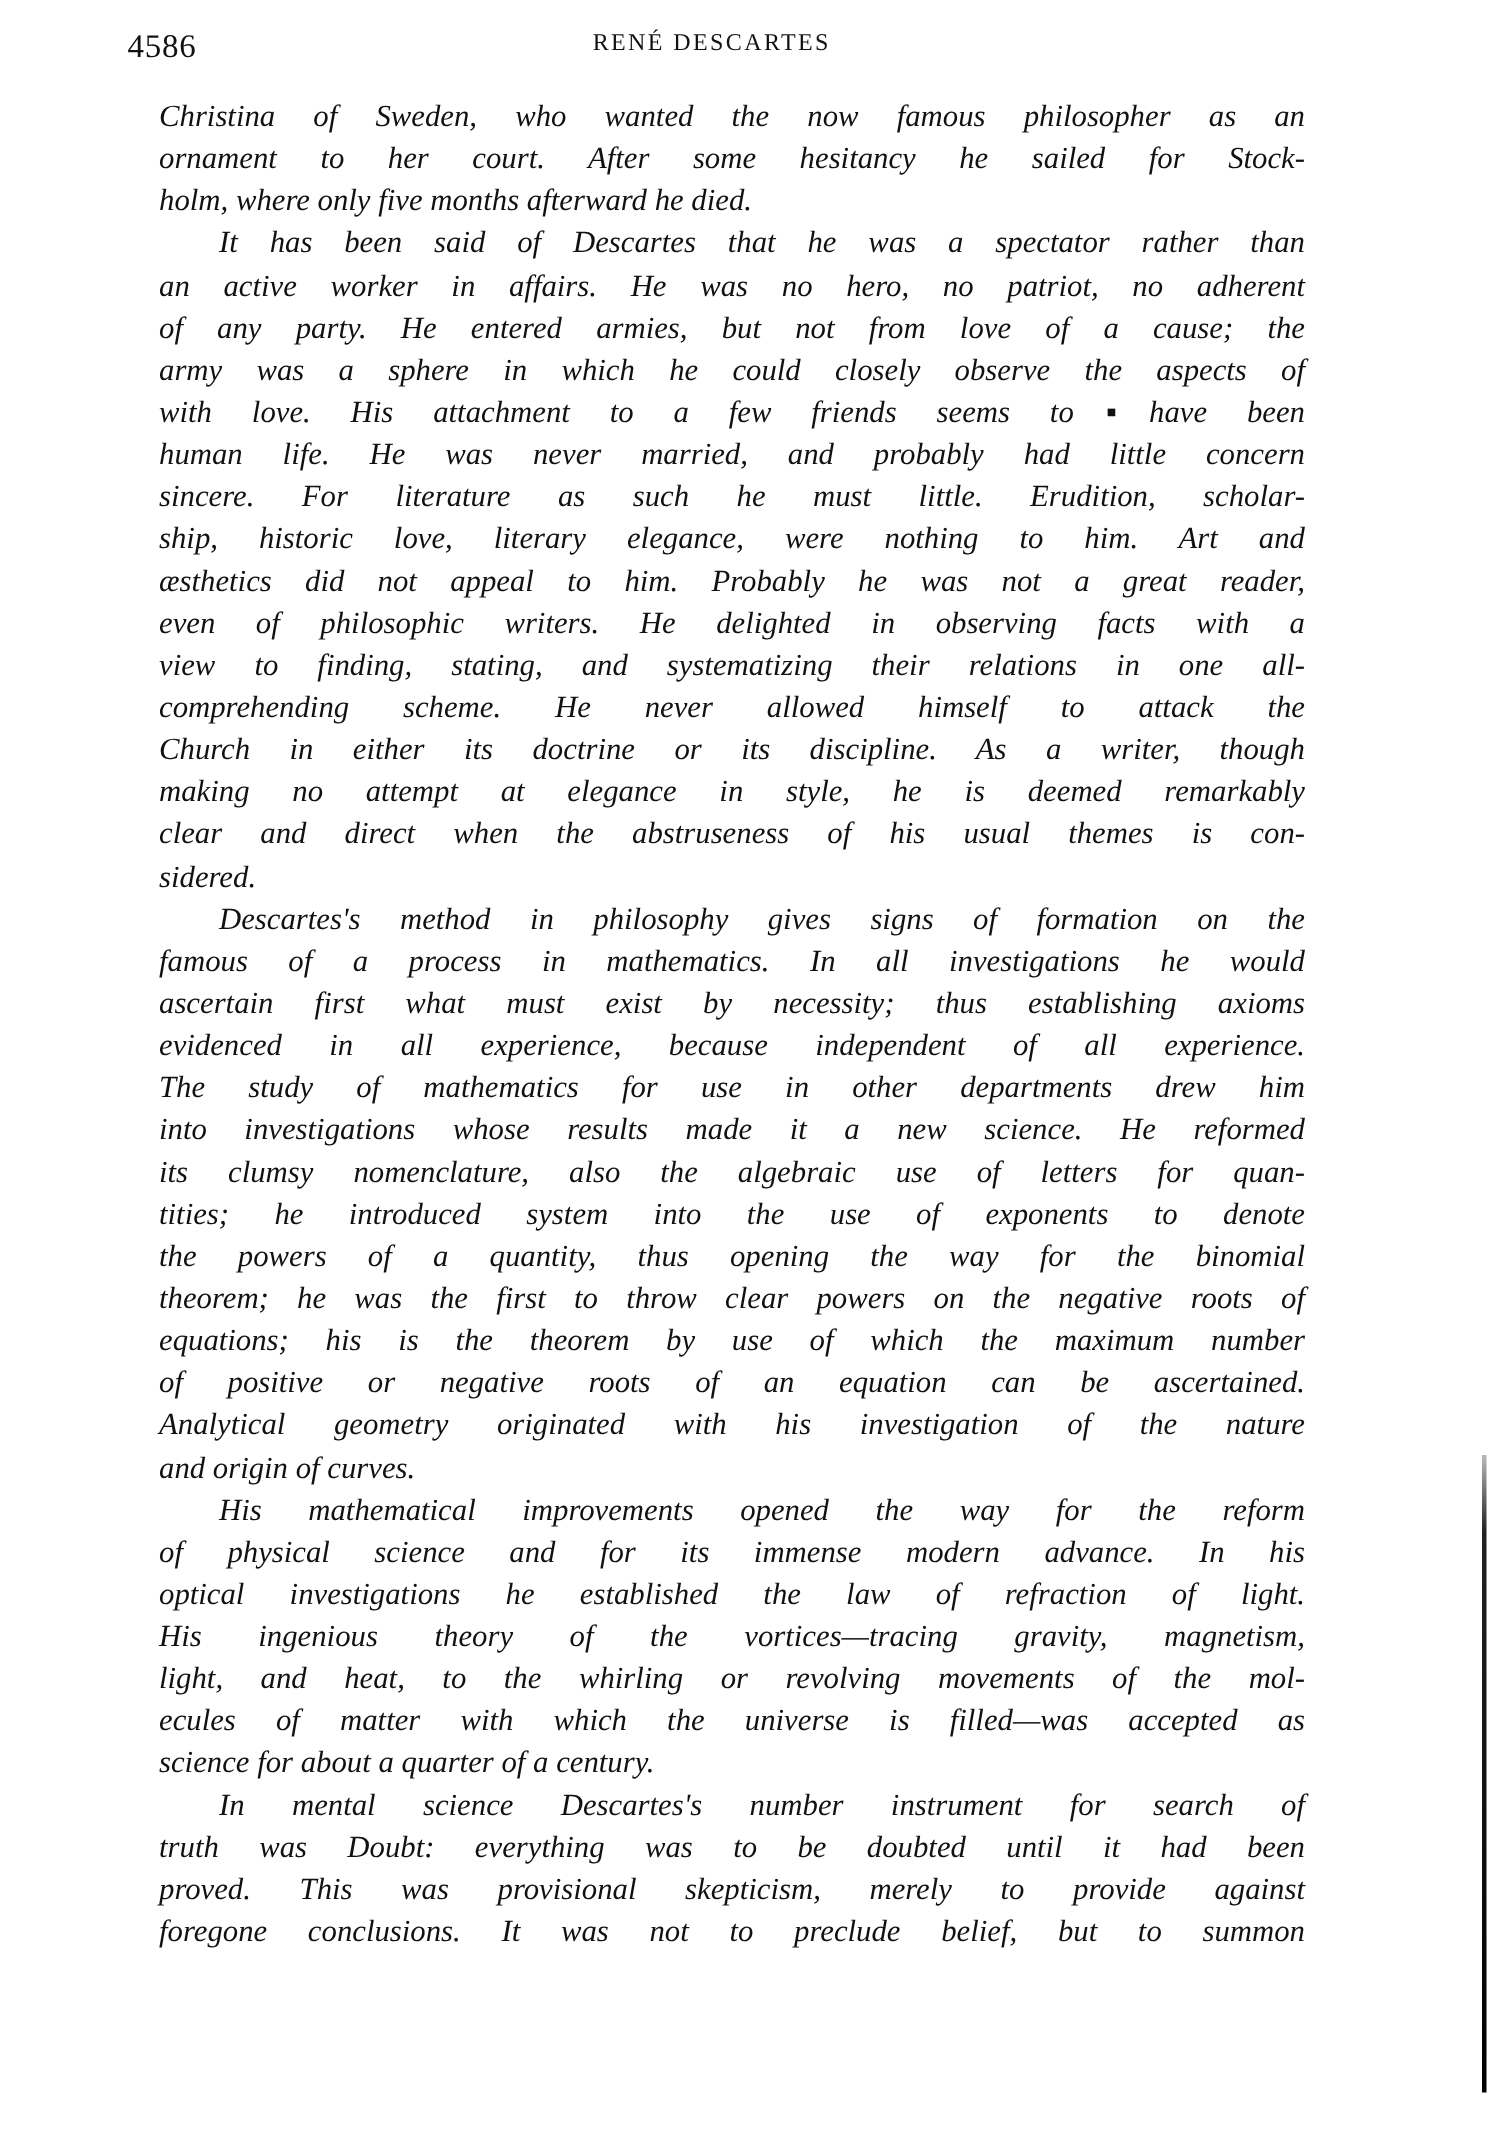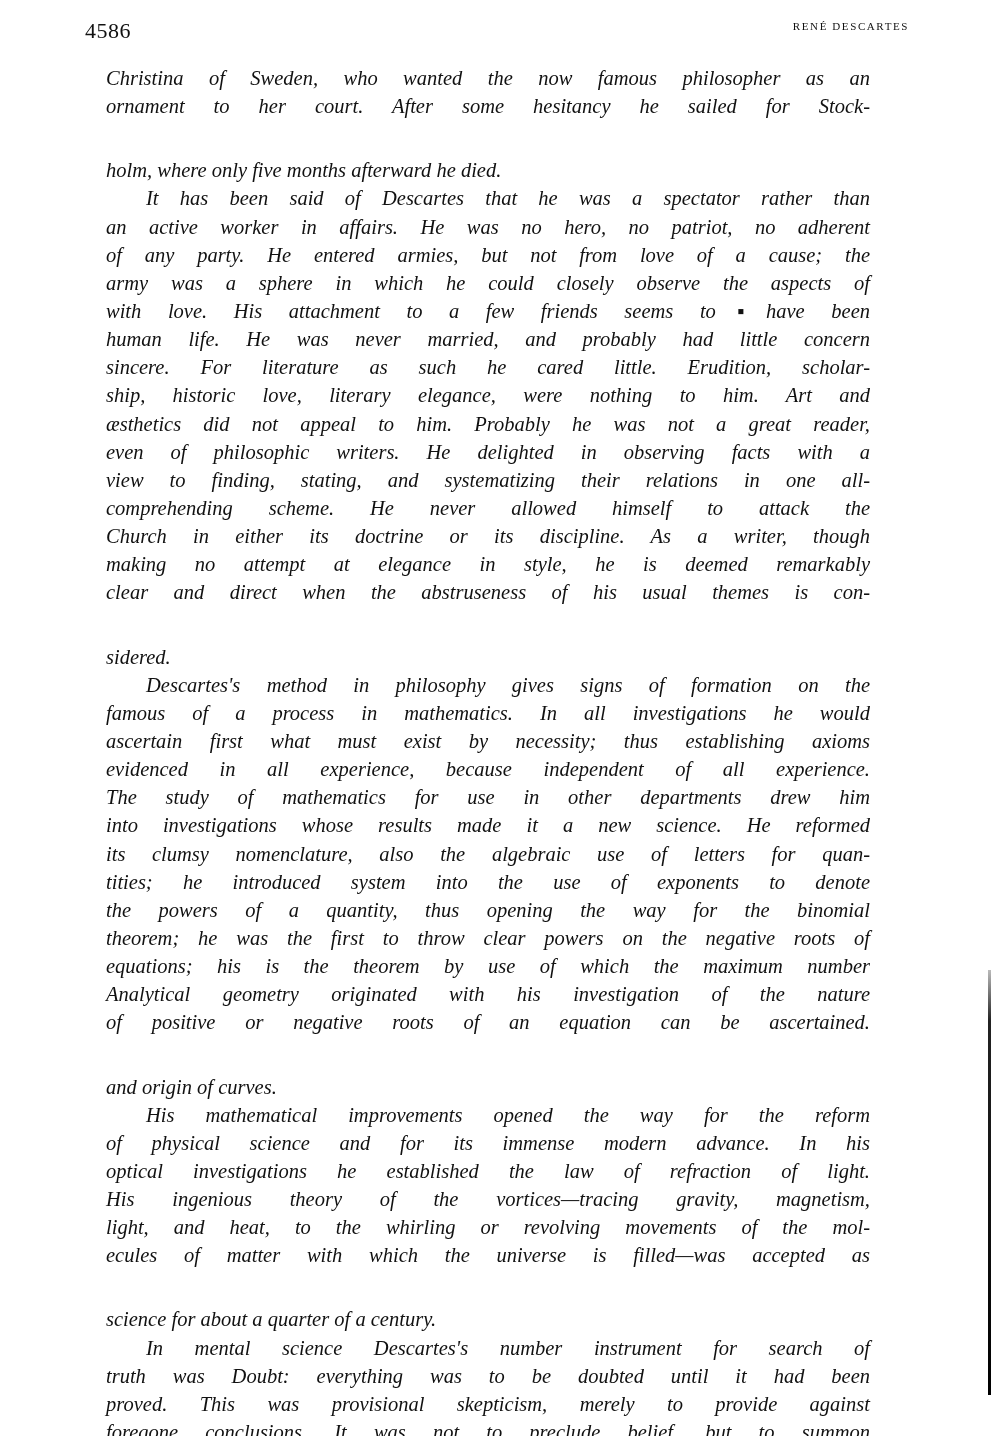--- a/index.html
+++ b/index.html
@@ -20,22 +20,22 @@
       left: 85px;
       top: 18px;
       font-size: 22px;
       letter-spacing: 0.5px;
     }
     .running-head {
       position: absolute;
       left: 0;
       width: 909px;
       top: 20px;
-      text-align: right;
-      font-size: 11px;
+      text-align: center;
+      font-size: 16px;
       letter-spacing: 1.6px;
       padding-left: 40px;
       box-sizing: border-box;
     }
     .body-text {
       position: absolute;
       left: 106px;
       top: 64px;
       width: 764px;
     }
@@ -44,21 +44,20 @@
       height: 28.15px;
       line-height: 28.15px;
       font-size: 20.5px;
       white-space: nowrap;
       text-align: justify;
       text-align-last: justify;
       font-style: italic;
     }
     .line.last {
       text-align-last: left;
-      margin-top: 36px;
     }
     .line.indent {
       padding-left: 40px;
     }
     .scan-edge {
       position: absolute;
       left: 988px;
       top: 970px;
       width: 3px;
       height: 425px;
@@ -77,21 +76,21 @@
       <span class="line">ornament to her court. After some hesitancy he sailed for Stock-</span>
       <span class="line last">holm, where only five months afterward he died.</span>
     </div>
     <div class="paragraph">
       <span class="line indent">It has been said of Descartes that he was a spectator rather than</span>
       <span class="line">an active worker in affairs. He was no hero, no patriot, no adherent</span>
       <span class="line">of any party. He entered armies, but not from love of a cause; the</span>
       <span class="line">army was a sphere in which he could closely observe the aspects of</span>
       <span class="line">with love. His attachment to a few friends seems to▪have been</span>
       <span class="line">human life. He was never married, and probably had little concern</span>
-      <span class="line">sincere. For literature as such he cared little. Erudition, scholar-</span>
+      <span class="line">sincere. For literature as such he must little. Erudition, scholar-</span>
       <span class="line">ship, historic love, literary elegance, were nothing to him. Art and</span>
       <span class="line">æsthetics did not appeal to him. Probably he was not a great reader,</span>
       <span class="line">even of philosophic writers. He delighted in observing facts with a</span>
       <span class="line">view to finding, stating, and systematizing their relations in one all-</span>
       <span class="line">comprehending scheme. He never allowed himself to attack the</span>
       <span class="line">Church in either its doctrine or its discipline. As a writer, though</span>
       <span class="line">making no attempt at elegance in style, he is deemed remarkably</span>
       <span class="line">clear and direct when the abstruseness of his usual themes is con-</span>
       <span class="line last">sidered.</span>
     </div>
@@ -100,22 +99,22 @@
       <span class="line">famous of a process in mathematics. In all investigations he would</span>
       <span class="line">ascertain first what must exist by necessity; thus establishing axioms</span>
       <span class="line">evidenced in all experience, because independent of all experience.</span>
       <span class="line">The study of mathematics for use in other departments drew him</span>
       <span class="line">into investigations whose results made it a new science. He reformed</span>
       <span class="line">its clumsy nomenclature, also the algebraic use of letters for quan-</span>
       <span class="line">tities; he introduced system into the use of exponents to denote</span>
       <span class="line">the powers of a quantity, thus opening the way for the binomial</span>
       <span class="line">theorem; he was the first to throw clear powers on the negative roots of</span>
       <span class="line">equations; his is the theorem by use of which the maximum number</span>
+      <span class="line">of positive or negative roots of an equation can be ascertained.</span>
       <span class="line">Analytical geometry originated with his investigation of the nature</span>
-      <span class="line">of positive or negative roots of an equation can be ascertained.</span>
       <span class="line last">and origin of curves.</span>
     </div>
     <div class="paragraph">
       <span class="line indent">His mathematical improvements opened the way for the reform</span>
       <span class="line">of physical science and for its immense modern advance. In his</span>
       <span class="line">optical investigations he established the law of refraction of light.</span>
       <span class="line">His ingenious theory of the vortices—tracing gravity, magnetism,</span>
       <span class="line">light, and heat, to the whirling or revolving movements of the mol-</span>
       <span class="line">ecules of matter with which the universe is filled—was accepted as</span>
       <span class="line last">science for about a quarter of a century.</span>

